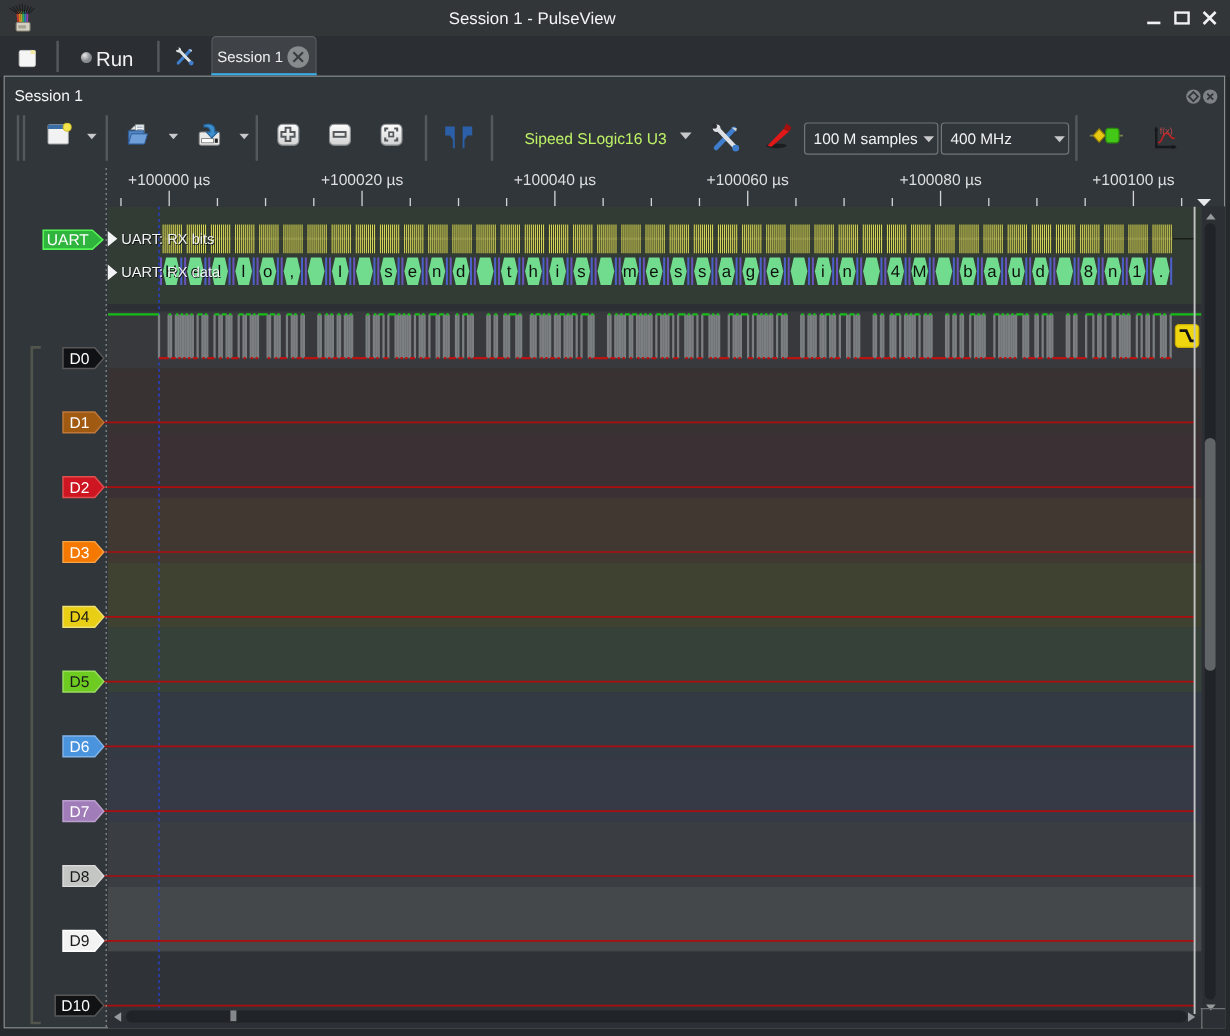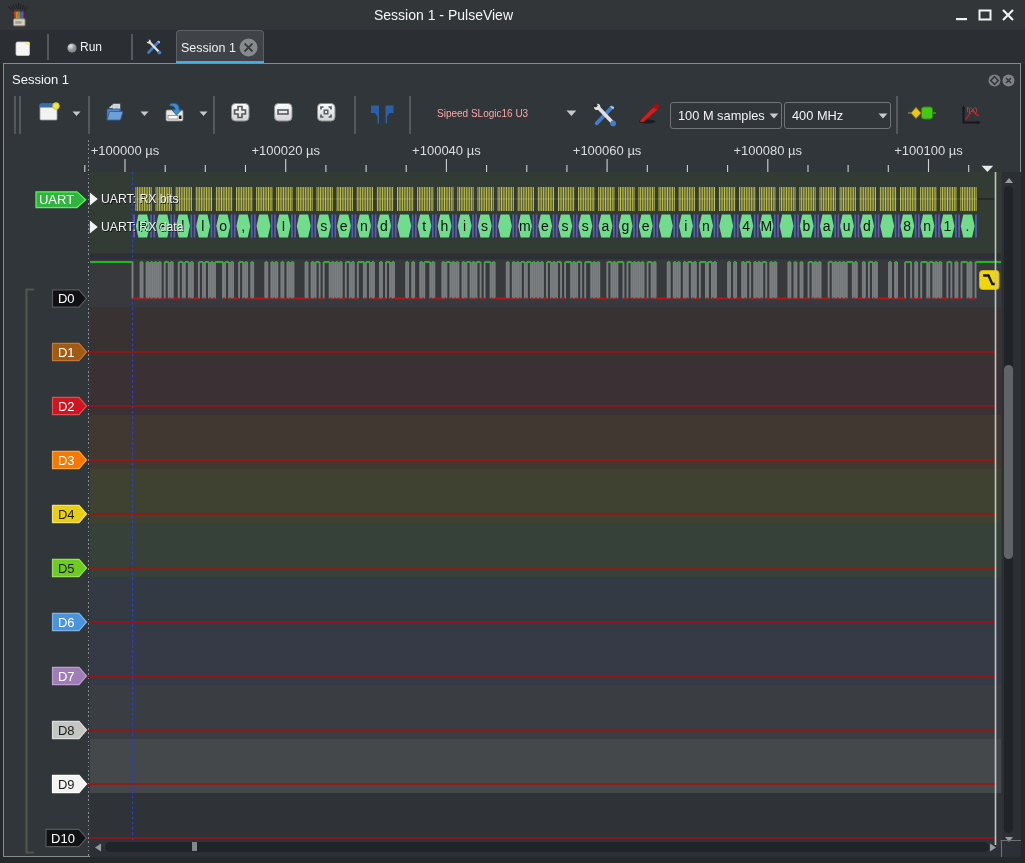--- a/index.html
+++ b/index.html
@@ -46,21 +46,21 @@
 <div style="position:absolute;left:46.5px;top:34px;width:2px;height:26px;background:#55595c"></div>
 <svg style="position:absolute;left:66px;top:42px" width="12" height="12">
     <defs>
       <radialGradient id="rg" cx="0.35" cy="0.3">
         <stop offset="0" stop-color="#e8e8e8"></stop>
         <stop offset="1" stop-color="#8a8d90"></stop>
       </radialGradient>
     </defs>
     <circle cx="6" cy="6" r="4.6" fill="url(#rg)"></circle>
   </svg>
-<div style="position:absolute;left:80px;top:40px;font-size:12px;color:#f0f1f2">Run</div>
+<div style="position:absolute;left:80px;top:40px;font-size:17px;color:#f0f1f2">Run</div>
 <div style="position:absolute;left:130.5px;top:34px;width:2px;height:26px;background:#55595c"></div>
 <svg style="position:absolute;left:146px;top:39px" width="16" height="16" viewBox="0 0 16 16">
     <path d="M2.5 13.5L12.5 3" stroke="#3f7ecc" stroke-width="2.6" stroke-linecap="round"></path>
     <path d="M11 2 L14 2.6 L13.6 4.4" fill="#cfd4d8"></path>
     <path d="M13.5 13.5L3.5 3" stroke="#dde1e4" stroke-width="2.4" stroke-linecap="round"></path>
     <circle cx="2.8" cy="2.6" r="2.1" fill="#dde1e4"></circle>
     <circle cx="1.6" cy="1.5" r="1.4" fill="#2b2f33"></circle>
     <circle cx="13.4" cy="13.6" r="1.9" fill="#3f7ecc"></circle>
   </svg>
 <div style="position:absolute;left:175.8px;top:29.5px;width:88.4px;height:31px;background:#3f4347;border:1px solid #5c6064;border-bottom:none;border-radius:4px 4px 0 0;box-sizing:border-box"></div>
@@ -142,21 +142,21 @@
     <rect x="0.5" y="0.5" width="17.5" height="17.5" rx="4" fill="url(#zb317)" stroke="#8a8d90" stroke-width="1"></rect>
     <path d="M4 6.5V4H6.5M11.5 4H14V6.5M14 11.5V14H11.5M6.5 14H4V11.5" fill="none" stroke="#55585b" stroke-width="1.7"></path>
     <rect x="7.2" y="7.2" width="3.6" height="3.6" fill="none" stroke="#55585b" stroke-width="1.4"></rect>
   </svg>
 <div style="position:absolute;left:354px;top:96px;width:2px;height:38px;background:#55595c"></div>
 <svg style="position:absolute;left:370px;top:105px" width="25" height="20" viewBox="0 0 25 20">
     <path d="M1 0.5 H9 V18.5 H7.4 V11.5 L5 8 H1 Z" fill="#2b5fa7"></path>
     <path d="M23.5 0.5 H15.5 V18.5 H17.1 V11.5 L19.5 8 H23.5 Z" fill="#2b5fa7"></path>
   </svg>
 <div style="position:absolute;left:409px;top:96px;width:2px;height:38px;background:#55595c"></div>
-<div style="position:absolute;left:437px;top:108px;font-size:10px;color:#fca5a5">Sipeed SLogic16 U3</div>
+<div style="position:absolute;left:437px;top:108px;font-size:13px;color:#bef264">Sipeed SLogic16 U3</div>
 <svg style="position:absolute;left:566px;top:110.0px" width="11" height="7">
     <path d="M0.5 0.5L5.4 6.0L10.3 0.5Z" fill="#c7c9cb"></path>
   </svg>
 <svg style="position:absolute;left:593px;top:103px" width="24" height="24" viewBox="0 0 16 16">
     <path d="M2.5 13.5L12.5 3" stroke="#3f7ecc" stroke-width="2.6" stroke-linecap="round"></path>
     <path d="M11 2 L14 2.6 L13.6 4.4" fill="#cfd4d8"></path>
     <path d="M13.5 13.5L3.5 3" stroke="#dde1e4" stroke-width="2.4" stroke-linecap="round"></path>
     <circle cx="2.8" cy="2.6" r="2.1" fill="#dde1e4"></circle>
     <circle cx="1.6" cy="1.5" r="1.4" fill="#2b2f33"></circle>
     <circle cx="13.4" cy="13.6" r="1.9" fill="#3f7ecc"></circle>
@@ -181,21 +181,21 @@
     <line x1="0" y1="8" x2="28" y2="8" stroke="#7a7d50" stroke-width="1.5"></line>
     <path d="M3 8 L8 2.5 L13 8 L8 13.5 Z" fill="#e8c810" stroke="#9a8508" stroke-width="1"></path>
     <rect x="13.5" y="2" width="11" height="12" rx="2.5" fill="#44c818" stroke="#2d8c0e" stroke-width="1"></rect>
   </svg>
 <svg style="position:absolute;left:959px;top:103px" width="24" height="24" viewBox="0 0 24 24">
     <path d="M4.5 4 L4.5 19.5 L20.5 19.5" stroke="#17191c" stroke-width="2" fill="none"></path>
     <path d="M2.8 6 L4.5 2.2 L6.2 6 M17.8 17.7 L21.8 19.5 L17.8 21.3" fill="#17191c"></path>
     <path d="M6 16 C10 16 9.5 8 13 8 C16.5 8 16 13.5 20 12" stroke="#b82222" stroke-width="1.5" fill="none"></path>
     <text x="7.5" y="8.5" font-size="7.5" fill="#c04848" font-family="'Liberation Sans',sans-serif">f(x)</text>
   </svg>
-<div style="position:absolute;left:82px;top:138px;width:913px;height:34px;overflow:hidden">
+<div style="position:absolute;left:98px;top:138px;width:913px;height:34px;overflow:hidden">
     <svg width="913" height="34" font-family="'Liberation Sans',sans-serif">
       <text x="43.0" y="16.5" font-size="13" fill="#dcdedf" text-anchor="middle">+100000 µs</text>
       <line x1="43.0" y1="21" x2="43.0" y2="34" stroke="#d0d2d3" stroke-width="1.1"></line>
       <text x="203.7" y="16.5" font-size="13" fill="#dcdedf" text-anchor="middle">+100020 µs</text>
       <line x1="203.7" y1="21" x2="203.7" y2="34" stroke="#d0d2d3" stroke-width="1.1"></line>
       <text x="364.4" y="16.5" font-size="13" fill="#dcdedf" text-anchor="middle">+100040 µs</text>
       <line x1="364.4" y1="21" x2="364.4" y2="34" stroke="#d0d2d3" stroke-width="1.1"></line>
       <text x="525.1" y="16.5" font-size="13" fill="#dcdedf" text-anchor="middle">+100060 µs</text>
       <line x1="525.1" y1="21" x2="525.1" y2="34" stroke="#d0d2d3" stroke-width="1.1"></line>
       <text x="685.8" y="16.5" font-size="13" fill="#dcdedf" text-anchor="middle">+100080 µs</text>

